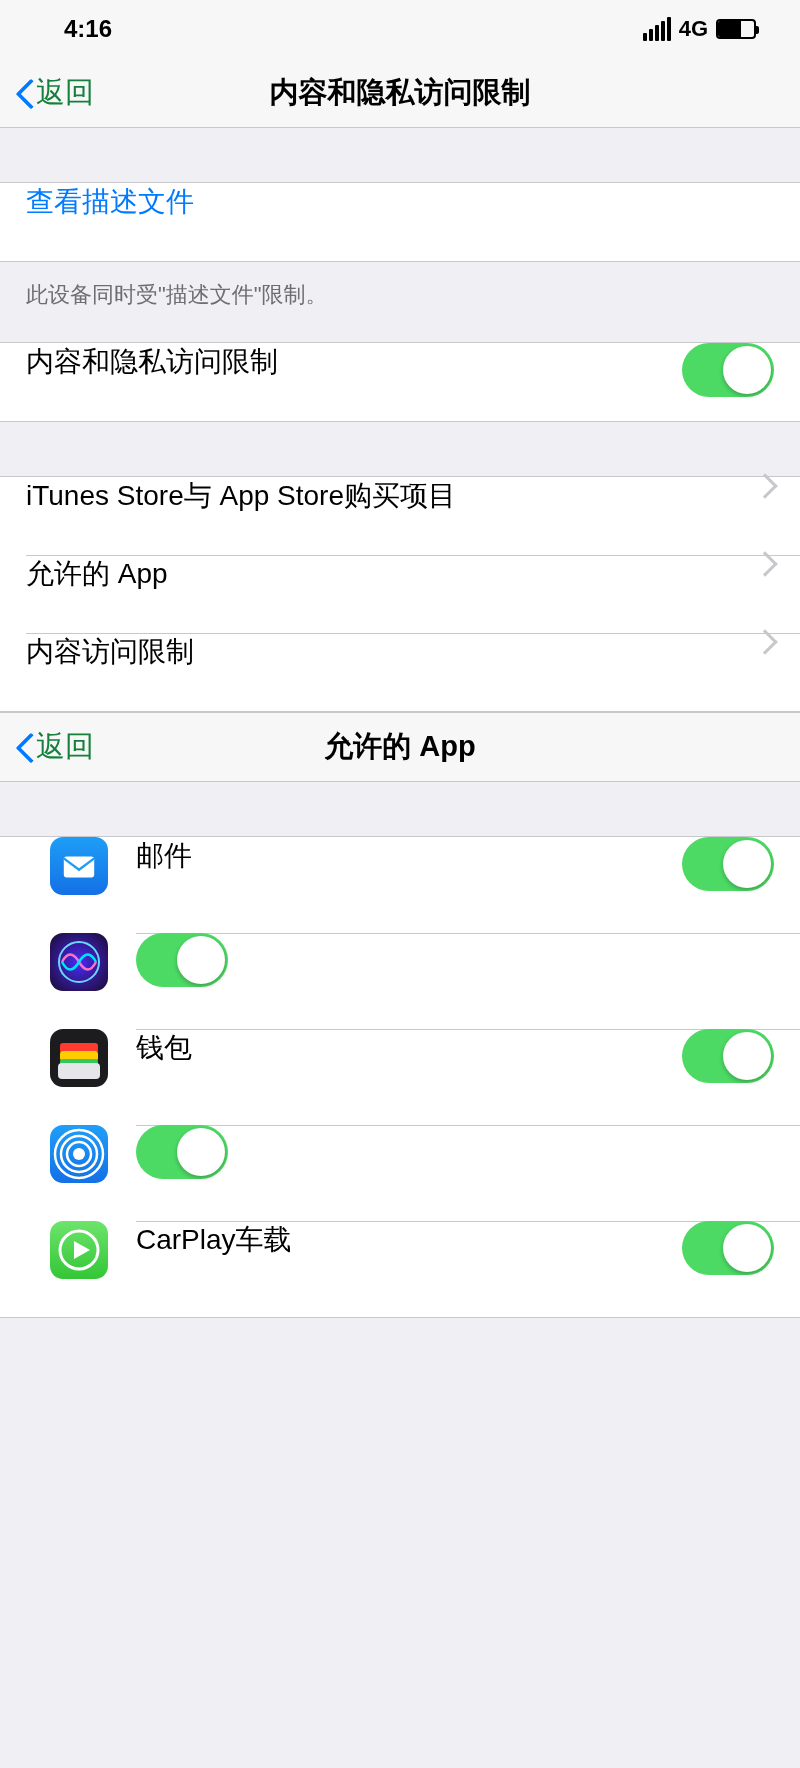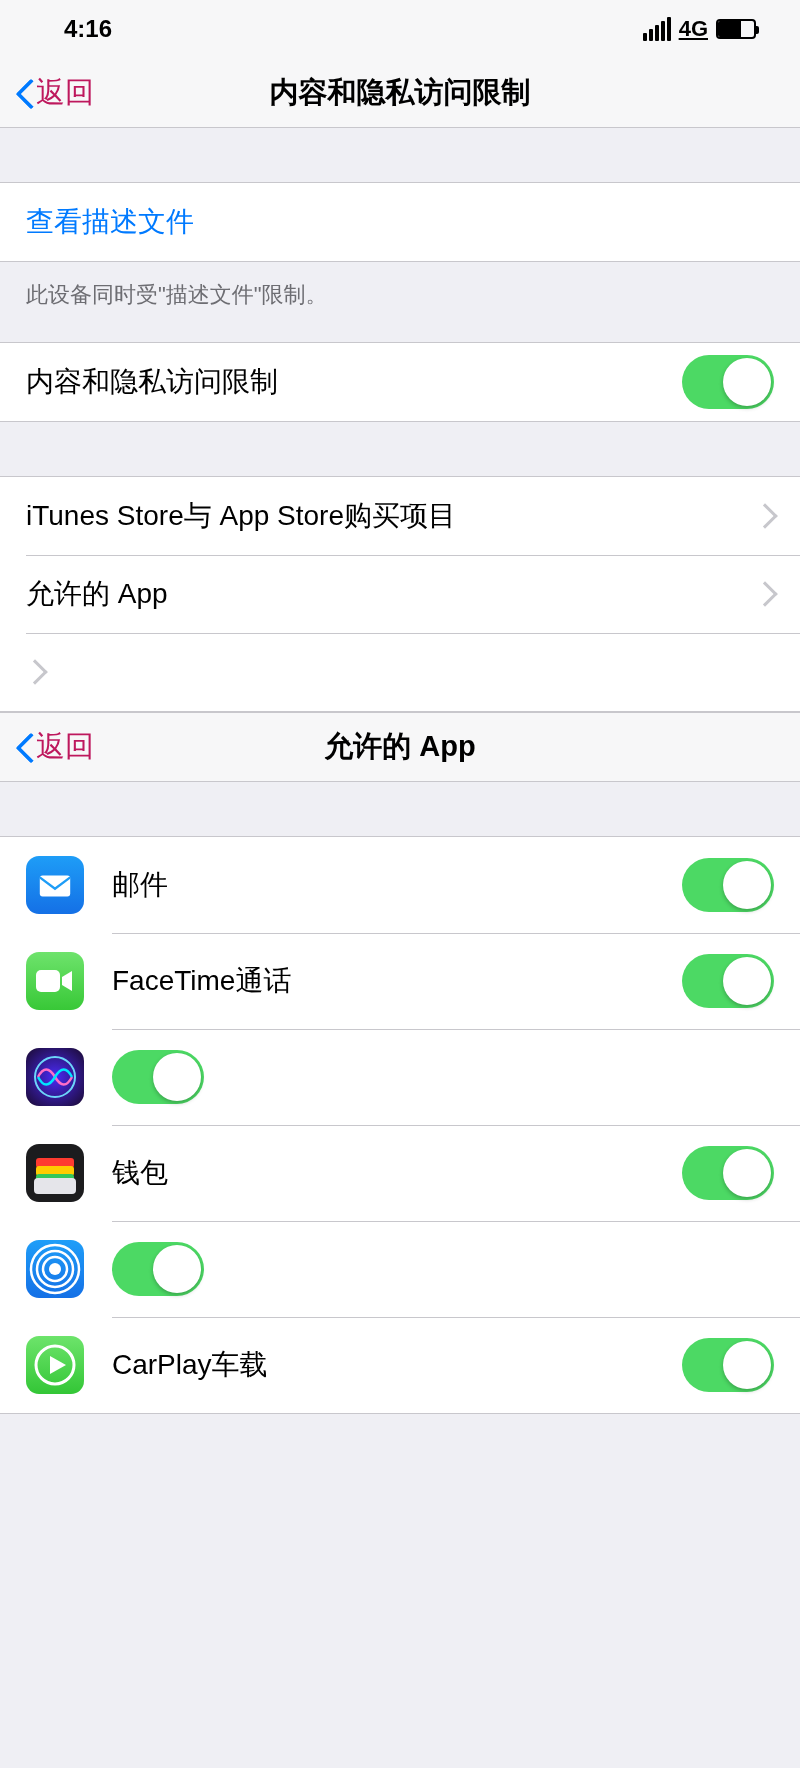--- a/index.html
+++ b/index.html
@@ -12,49 +12,49 @@
   .status-bar {
     display: flex;
     justify-content: space-between;
     align-items: center;
     height: 58px;
     padding: 0 44px 0 64px;
     font-size: 24px;
     font-weight: 600;
     background: #f7f7f8;
   }
-  .status-right { display: flex; align-items: center; gap: 8px; text-decoration: underline; }
+  .status-right { display: flex; align-items: center; gap: 8px; }
   .signal-bars { display: flex; align-items: flex-end; gap: 2px; }
   .signal-bars span { width: 4px; background: #000; border-radius: 1px; }
   .signal-bars span:nth-child(1){height:8px}
   .signal-bars span:nth-child(2){height:12px}
   .signal-bars span:nth-child(3){height:16px}
   .signal-bars span:nth-child(4){height:20px}
   .signal-bars span:nth-child(5){height:24px}
   .network-label{font-size:22px;font-weight:600;}
   .battery{position:relative;width:40px;height:20px;border:2px solid #000;border-radius:4px;display:flex;align-items:center;}
   .battery::after{content:"";position:absolute;right:-5px;top:5px;width:3px;height:8px;background:#000;border-radius:0 2px 2px 0;}
   .battery-fill{height:100%;width:65%;background:#000;border-radius:2px 0 0 2px;}
   .nav-bar{display:flex;align-items:center;height:70px;background:#f7f7f8;border-bottom:1px solid #c8c7cc;position:relative;}
   .nav-bar-sub{border-top:1px solid #c8c7cc;}
-  .back-btn{display:flex;align-items:center;padding-left:14px;color:#be185d;font-size:29px;gap:2px;cursor:pointer;}
+  .back-btn{display:flex;align-items:center;padding-left:14px;color:#15803d;font-size:29px;gap:2px;cursor:pointer;}
   .chevron-left{width:20px;height:32px;position:relative;}
   .chevron-left::before{content:"";position:absolute;width:18px;height:18px;border-left:4px solid #007aff;border-bottom:4px solid #007aff;transform:rotate(45deg);left:6px;top:6px;border-radius:2px;}
   .nav-title{position:absolute;left:0;right:0;text-align:center;font-size:29px;font-weight:600;pointer-events:none;}
   .section-spacer{height:54px;}
   .group{background:#fff;border-top:1px solid #c8c7cc;border-bottom:1px solid #c8c7cc;}
-  .row{display:flex;align-items:center;min-height:78px;padding:0 26px;position:relative;}
+  .row{display:flex;min-height:78px;padding:0 26px;position:relative;}
   .row + .row::before{content:"";position:absolute;top:0;left:26px;right:0;height:1px;background:#c8c7cc;}
   .row-link{color:#007aff;font-size:28px;cursor:pointer;}
   .row-label{font-size:28px;flex:1;}
   .footer-text{font-size:22px;color:#6d6d72;padding:18px 26px;}
   .toggle{width:92px;height:54px;background:#4cd964;border-radius:27px;position:relative;cursor:pointer;flex-shrink:0;}
   .toggle .knob{position:absolute;right:3px;top:3px;width:48px;height:48px;background:#fff;border-radius:50%;box-shadow:0 2px 4px rgba(0,0,0,0.25);}
   .chevron-right{width:18px;height:18px;border-top:3px solid #c7c7cc;border-right:3px solid #c7c7cc;transform:rotate(45deg);flex-shrink:0;}
-  .app-row{min-height:96px;padding-left:26px;padding-right:26px;}
+  .app-row{min-height:96px;padding-left:26px;padding-right:26px;margin-left:24px;}
   .app-row + .app-row::before{left:112px;}
   .app-icon{width:58px;height:58px;border-radius:13px;margin-right:28px;display:flex;align-items:center;justify-content:center;flex-shrink:0;position:relative;overflow:hidden;}
   .app-label{font-size:28px;flex:1;}
   
   .ic-mail{background:linear-gradient(180deg,#1e9df7,#1470e6);}
   .ic-mail svg{width:38px;height:38px;}
   .ic-safari{background:#fff;border:1px solid #d0d0d0;}
   .ic-facetime{background:linear-gradient(180deg,#6ee36c,#38c837);}
   .ic-camera{background:linear-gradient(180deg,#b0b0b0,#7a7a7a);}
   .ic-siri{background:radial-gradient(circle at 50% 50%, #4a2af5, #1a0a2e);}
@@ -115,20 +115,21 @@
 <div class="group">
   <div class="row">
     <span class="row-label">iTunes Store与 App Store购买项目</span>
     <span class="chevron-right"></span>
   </div>
   <div class="row">
     <span class="row-label">允许的 App</span>
     <span class="chevron-right"></span>
   </div>
   <div class="row">
+    <span class="row-label">内容访问限制</span>
     <span class="chevron-right"></span>
   </div>
 </div>
 
 <div class="nav-bar nav-bar-sub">
   <div class="back-btn">
     <span class="chevron-left"></span>
     <span>返回</span>
   </div>
   <div class="nav-title">允许的 App</div>
@@ -145,32 +146,20 @@
           <path d="M4 12 L20 24 L36 12" stroke="#1e9df7" stroke-width="2.5" fill="none"></path>
         </svg>
     </span>
     <span class="app-label">邮件</span>
     <span class="toggle">
         <span class="knob"></span>
       </span>
   </div>
 
 
-  <div class="row app-row">
-    <span class="app-icon ic-facetime">
-      <svg viewBox="0 0 58 58">
-          <rect x="10" y="18" width="24" height="22" rx="5" fill="#fff"></rect>
-          <path d="M36 25 L46 19 V39 L36 33 Z" fill="#fff"></path>
-        </svg>
-    </span>
-    <span class="app-label">FaceTime通话</span>
-    <span class="toggle">
-        <span class="knob"></span>
-      </span>
-  </div>
 
 
   <div class="row app-row">
     <span class="app-icon ic-siri">
       <svg viewBox="0 0 58 58">
           <circle cx="29" cy="29" r="20" fill="none" stroke="#6dd5fa" stroke-width="2"></circle>
           <path d="M12 29 Q20 14 29 29 T46 29" stroke="#ff6ec7" stroke-width="2.5" fill="none"></path>
           <path d="M12 29 Q20 44 29 29 T46 29" stroke="#00e5ff" stroke-width="2.5" fill="none"></path>
         </svg>
     </span>

